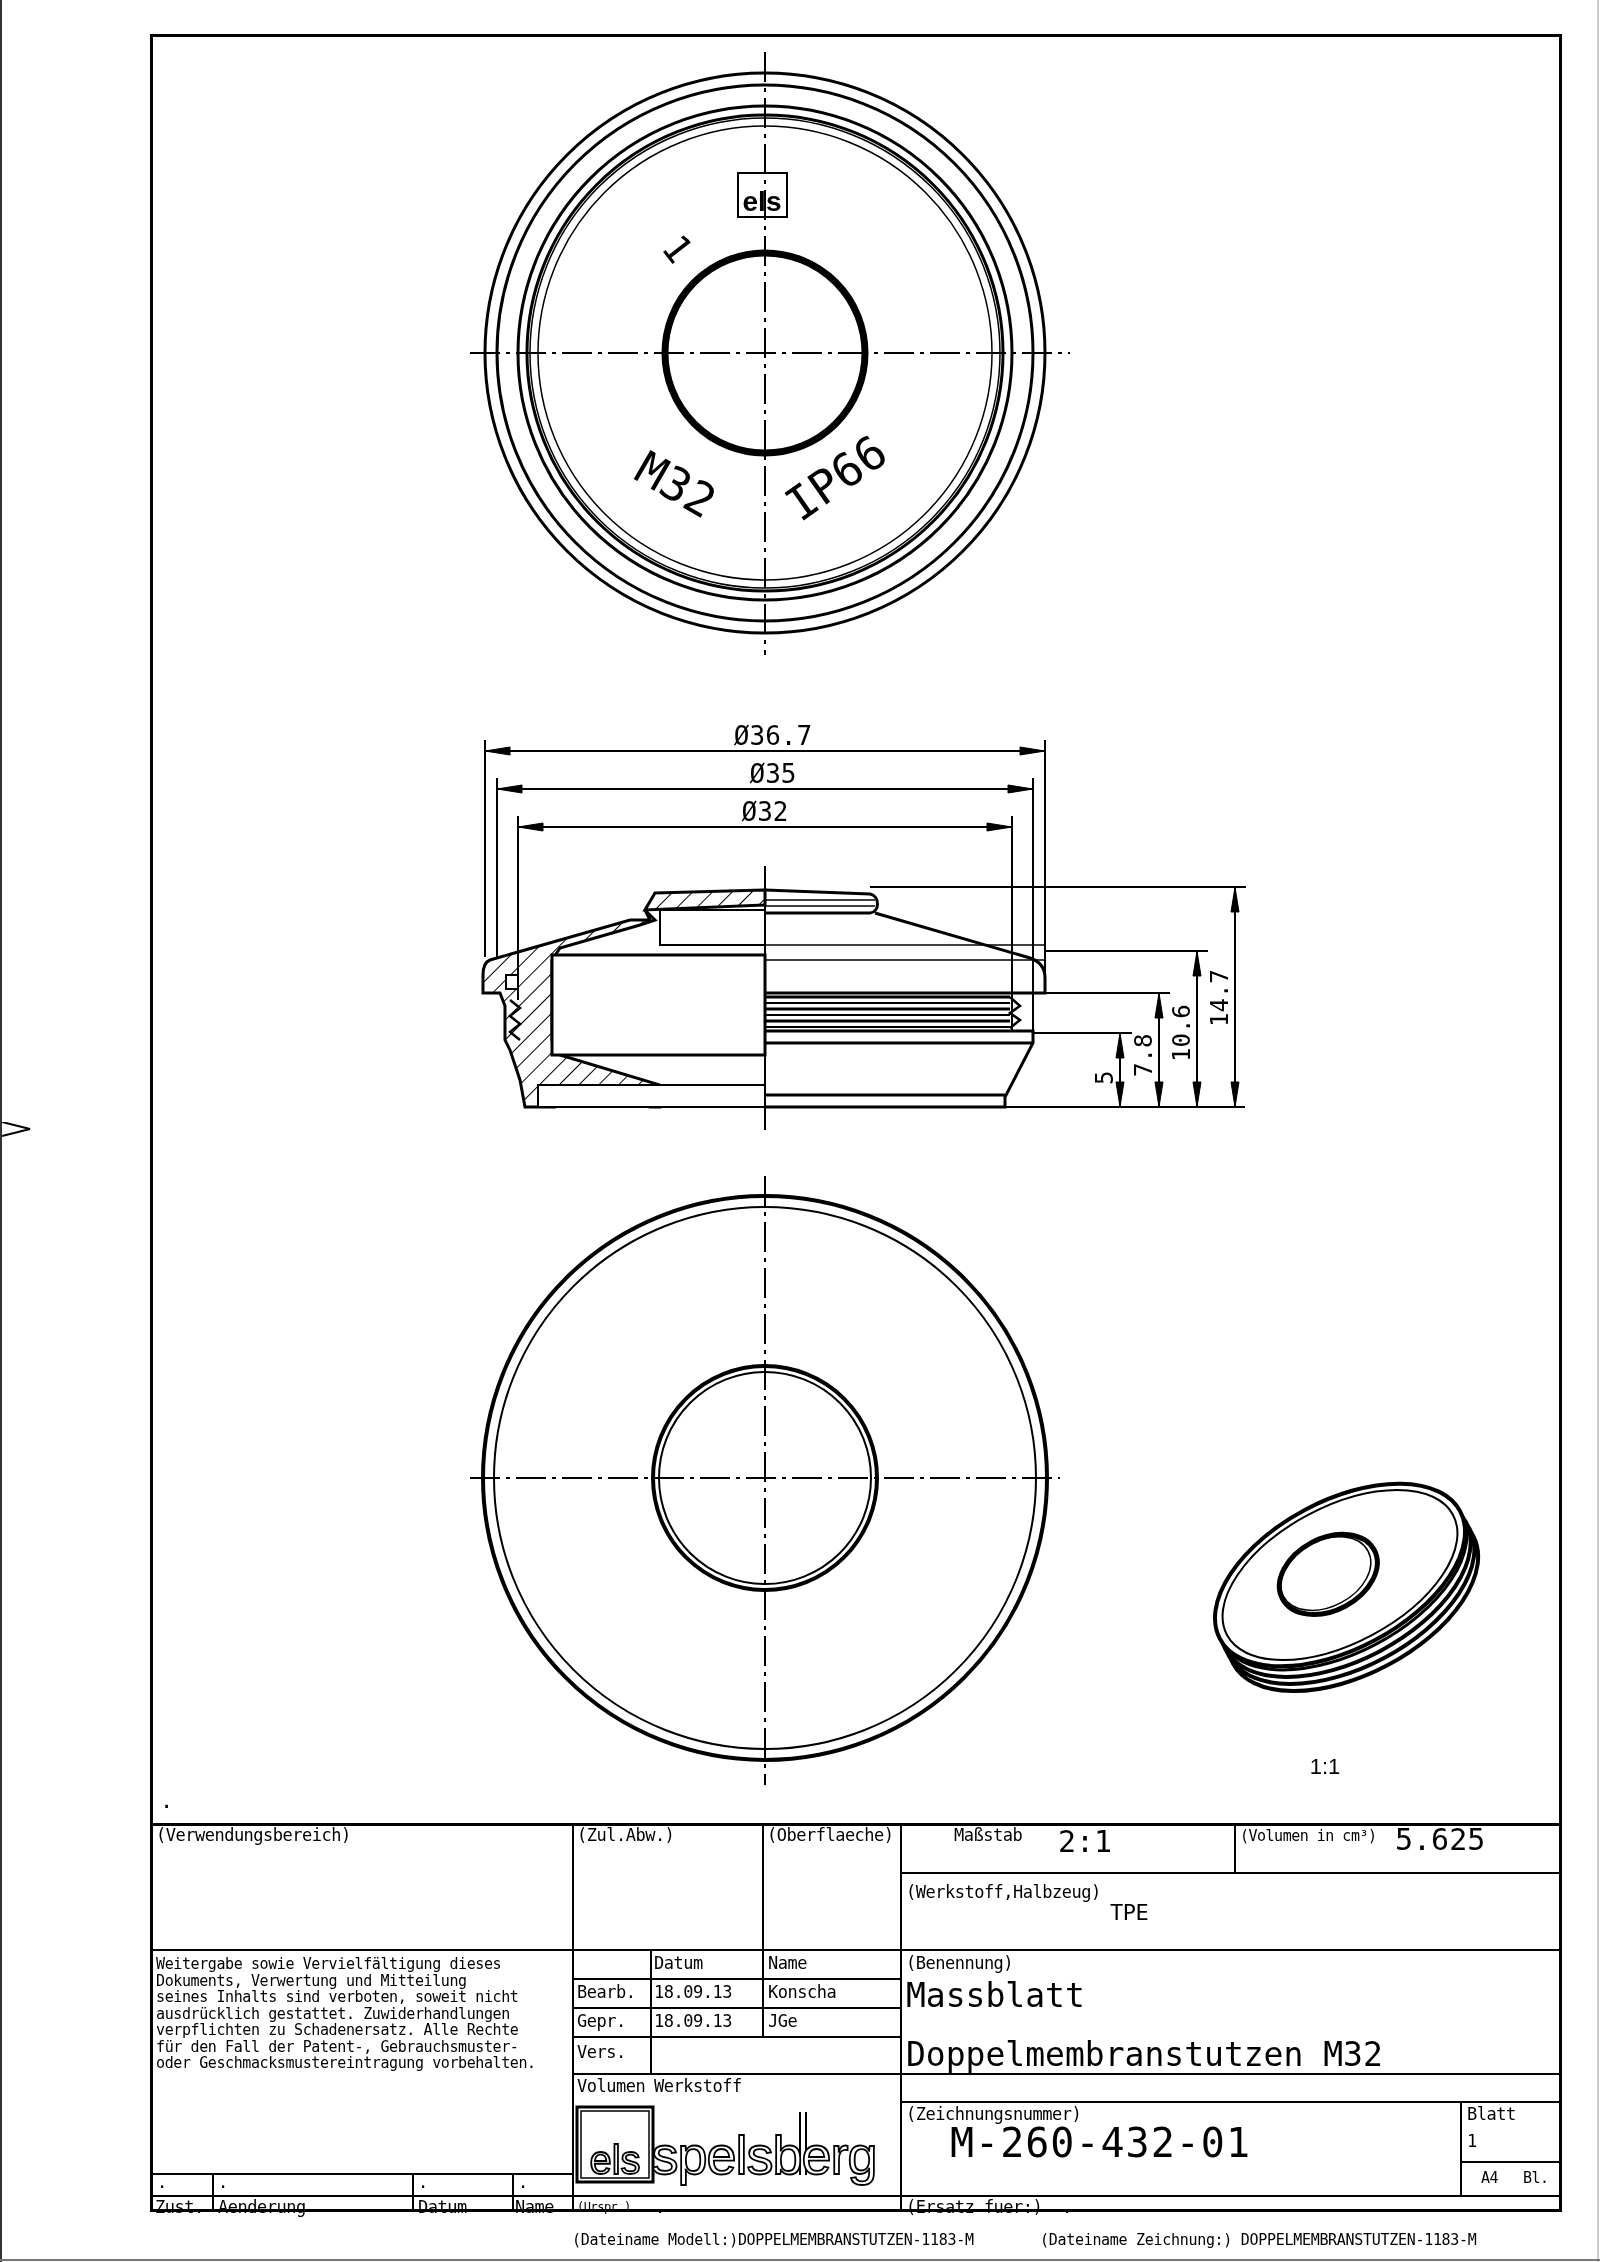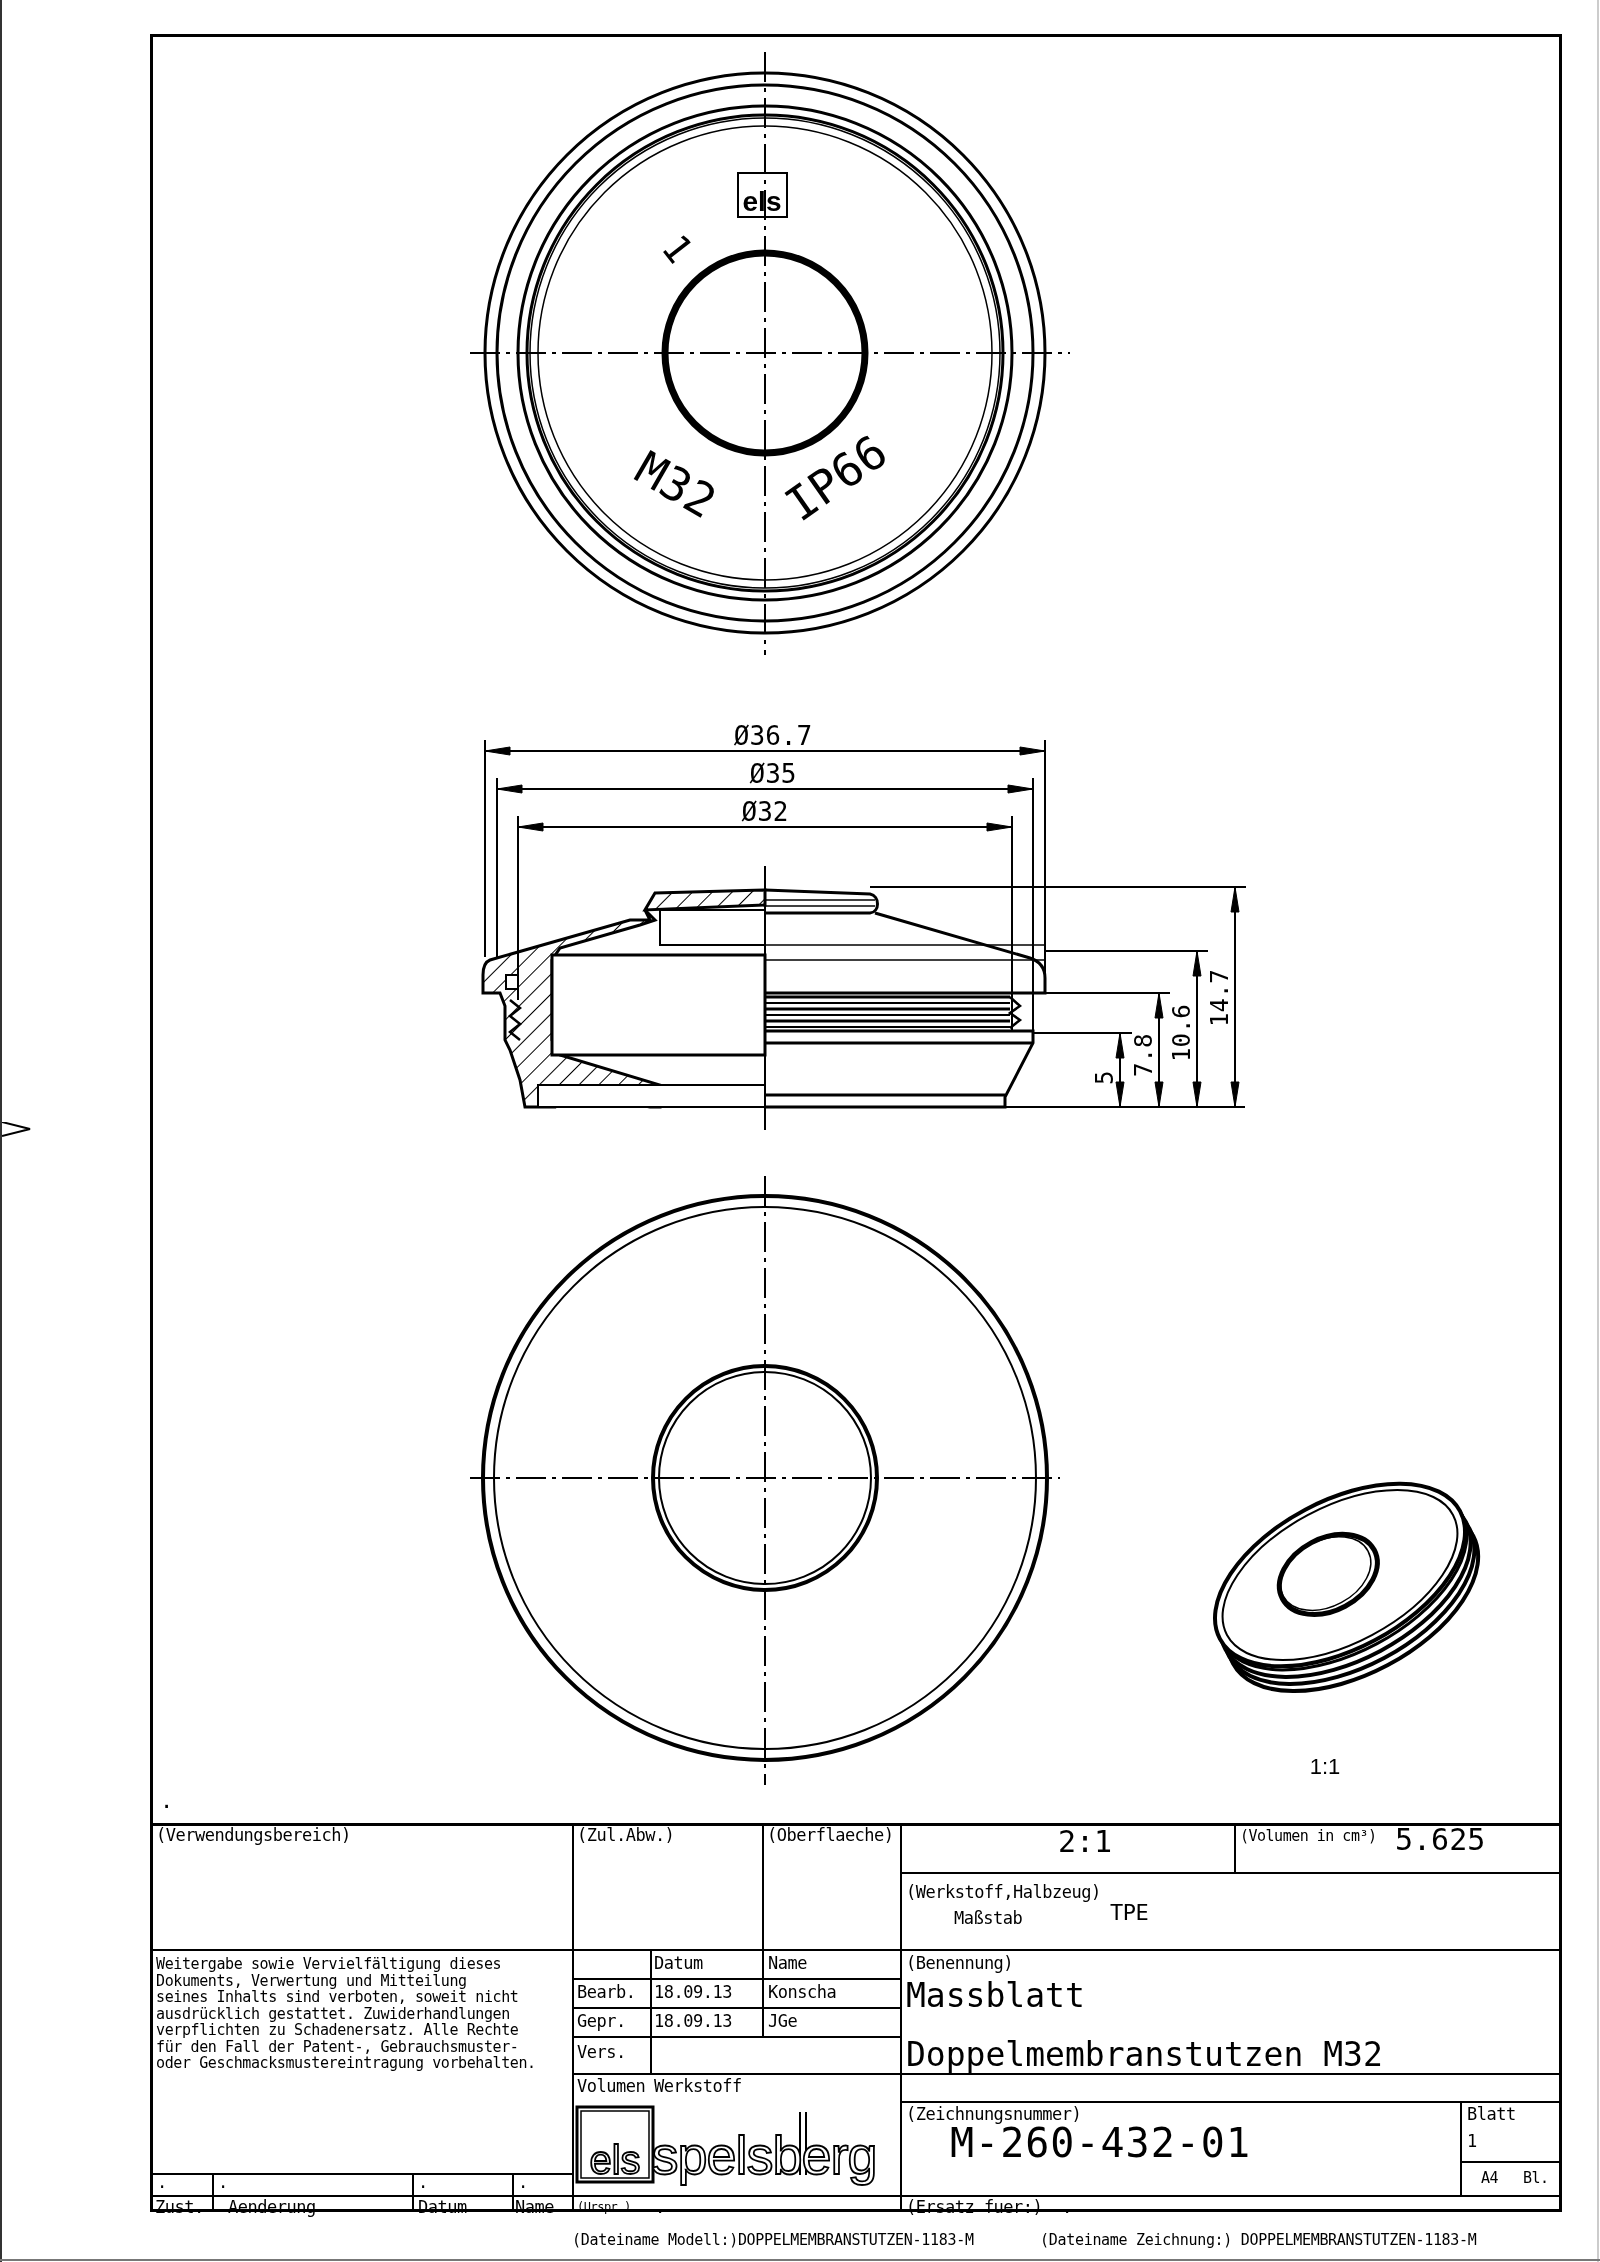--- a/index.html
+++ b/index.html
@@ -191,21 +191,21 @@
   <div class="vl" style="left:1234px; top:1823px; height:49px;"></div>
   <div class="vl" style="left:1460px; top:2101px; height:94px;"></div>
   <div class="vl" style="left:212px; top:2173px; height:39px;"></div>
   <div class="vl" style="left:412px; top:2173px; height:39px;"></div>
   <div class="vl" style="left:512px; top:2173px; height:39px;"></div>
 
   <span class="lbl" style="left:156px; top:1825px;">(Verwendungsbereich)</span>
   <span class="lbl" style="left:577px; top:1825px;">(Zul.Abw.)</span>
   <span class="lbl" style="left:767px; top:1825px;">(Oberflaeche)</span>
 
-  <span class="lbl" style="left:906px; top:1908px;padding-left:48px;">Maßstab</span>
+  <span class="lbl" style="left:906px; top:1825px;padding-left:48px;">Maßstab</span>
   <span class="lbl big" style="left:1058px; top:1832px;">2:1</span>
   <span class="lbl sm" style="left:1240px; top:1826px;">(Volumen in cm³)</span>
   <span class="lbl big" style="left:1395px; top:1830px;">5.625</span>
 
   <span class="lbl" style="left:906px; top:1882px;">(Werkstoff,Halbzeug)</span>
   <span class="lbl" style="left:1110px; top:1903px; font-size:22px;">TPE</span>
 
   <div class="notice">Weitergabe sowie Vervielfältigung dieses
 Dokuments, Verwertung und Mitteilung
 seines Inhalts sind verboten, soweit nicht
@@ -247,21 +247,21 @@
 
   <span class="lbl" style="left:577px; top:2197px; font-size:12px;">(Urspr.)</span>
   <span class="lbl" style="left:655px; top:2197px;">.</span>
 
   <span class="lbl" style="left:157px; top:2172px;">.</span>
   <span class="lbl" style="left:218px; top:2172px;">.</span>
   <span class="lbl" style="left:418px; top:2172px;">.</span>
   <span class="lbl" style="left:518px; top:2172px;">.</span>
 
   <span class="lbl" style="left:155px; top:2197px;">Zust.</span>
-  <span class="lbl" style="left:228px; top:2197px;">Aenderung</span>
+  <span class="lbl" style="left:218px; top:2197px;">Aenderung</span>
   <span class="lbl" style="left:418px; top:2197px;">Datum</span>
   <span class="lbl" style="left:515px; top:2197px;">Name</span>
 </div>
 
 <div class="fname" style="left:572px;">
   <span>(Dateiname Modell:)</span><span>DOPPELMEMBRANSTUTZEN-1183-M</span>
 </div>
 <div class="fname" style="left:1040px;">
   <span>(Dateiname Zeichnung:)</span>
   <span>DOPPELMEMBRANSTUTZEN-1183-M</span>

